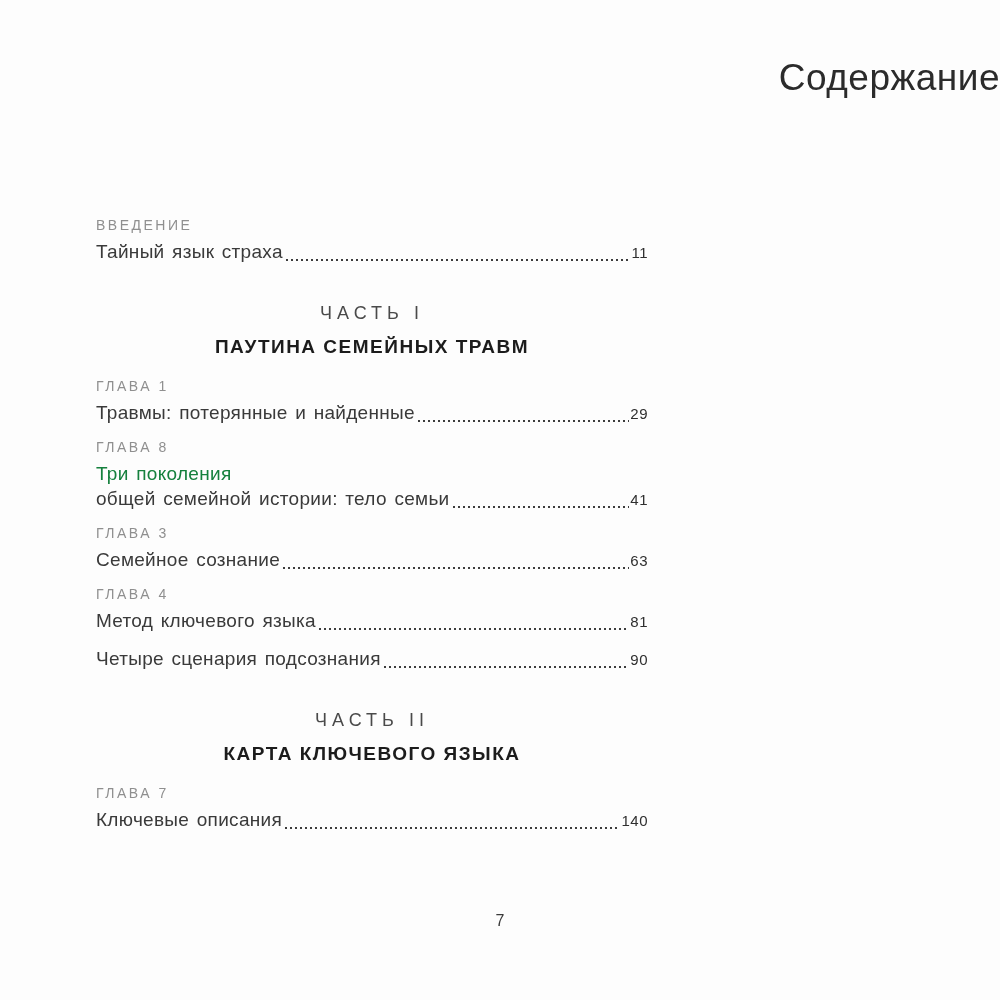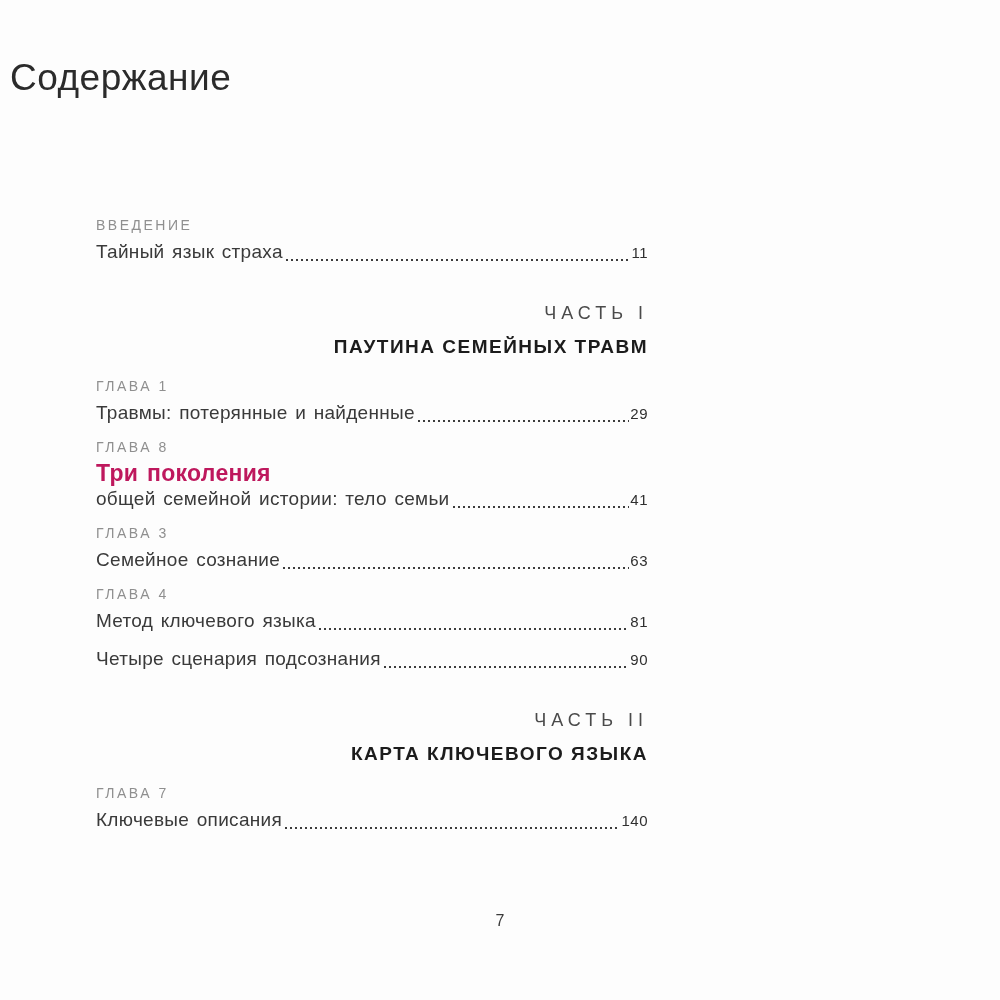--- a/index.html
+++ b/index.html
@@ -20,23 +20,22 @@
   }
   .content {
     width: 552px;
     margin-left: 96px;
   }
   .doc-title {
     font-size: 37px;
     font-weight: 300;
     letter-spacing: 0.5px;
     color: #2b2b2b;
-    text-align: left;
+    text-align: right;
     line-height: 40px;
-    margin-left: 10px;
   }
   .toc { margin-top: 118px; }
 
   .chapter-label {
     font-size: 14px;
     line-height: 19px;
     letter-spacing: 2.5px;
     color: #8f8f8f;
     font-weight: 400;
     margin-bottom: 4px;
@@ -47,26 +46,25 @@
     font-size: 19px;
     line-height: 25px;
     color: #3a3a3a;
   }
   .entry-title {
     white-space: nowrap;
     word-spacing: 2px;
     letter-spacing: 0.3px;
   }
   .entry-line {
-    font-size: 23px;
+    font-size: 19px;
     line-height: 25px;
-    color: #be185d;
+    color: #15803d;
     word-spacing: 2px;
     letter-spacing: 0.3px;
-    font-weight: bold;
   }
   .dots {
     flex: 1;
     height: 2px;
     align-self: flex-end;
     margin: 0 1px 4px 3px;
     background-image: repeating-linear-gradient(
       to right,
       #3c3c3c 0, #3c3c3c 2px,
       transparent 2px, transparent 5px
@@ -75,21 +73,21 @@
   .pagenum {
     font-size: 15px;
     color: #2f2f2f;
     letter-spacing: 0.5px;
   }
 
   .chapter-group { margin-top: 12px; }
   .intro-group { margin-top: 0; }
 
   .part-heading {
-    text-align: right;
+    text-align: center;
     margin-top: 37px;
     margin-bottom: 16px;
   }
   .part-label {
     font-size: 18px;
     line-height: 23px;
     letter-spacing: 5px;
     color: #4a4a4a;
     font-weight: 300;
     margin-bottom: 8px;

